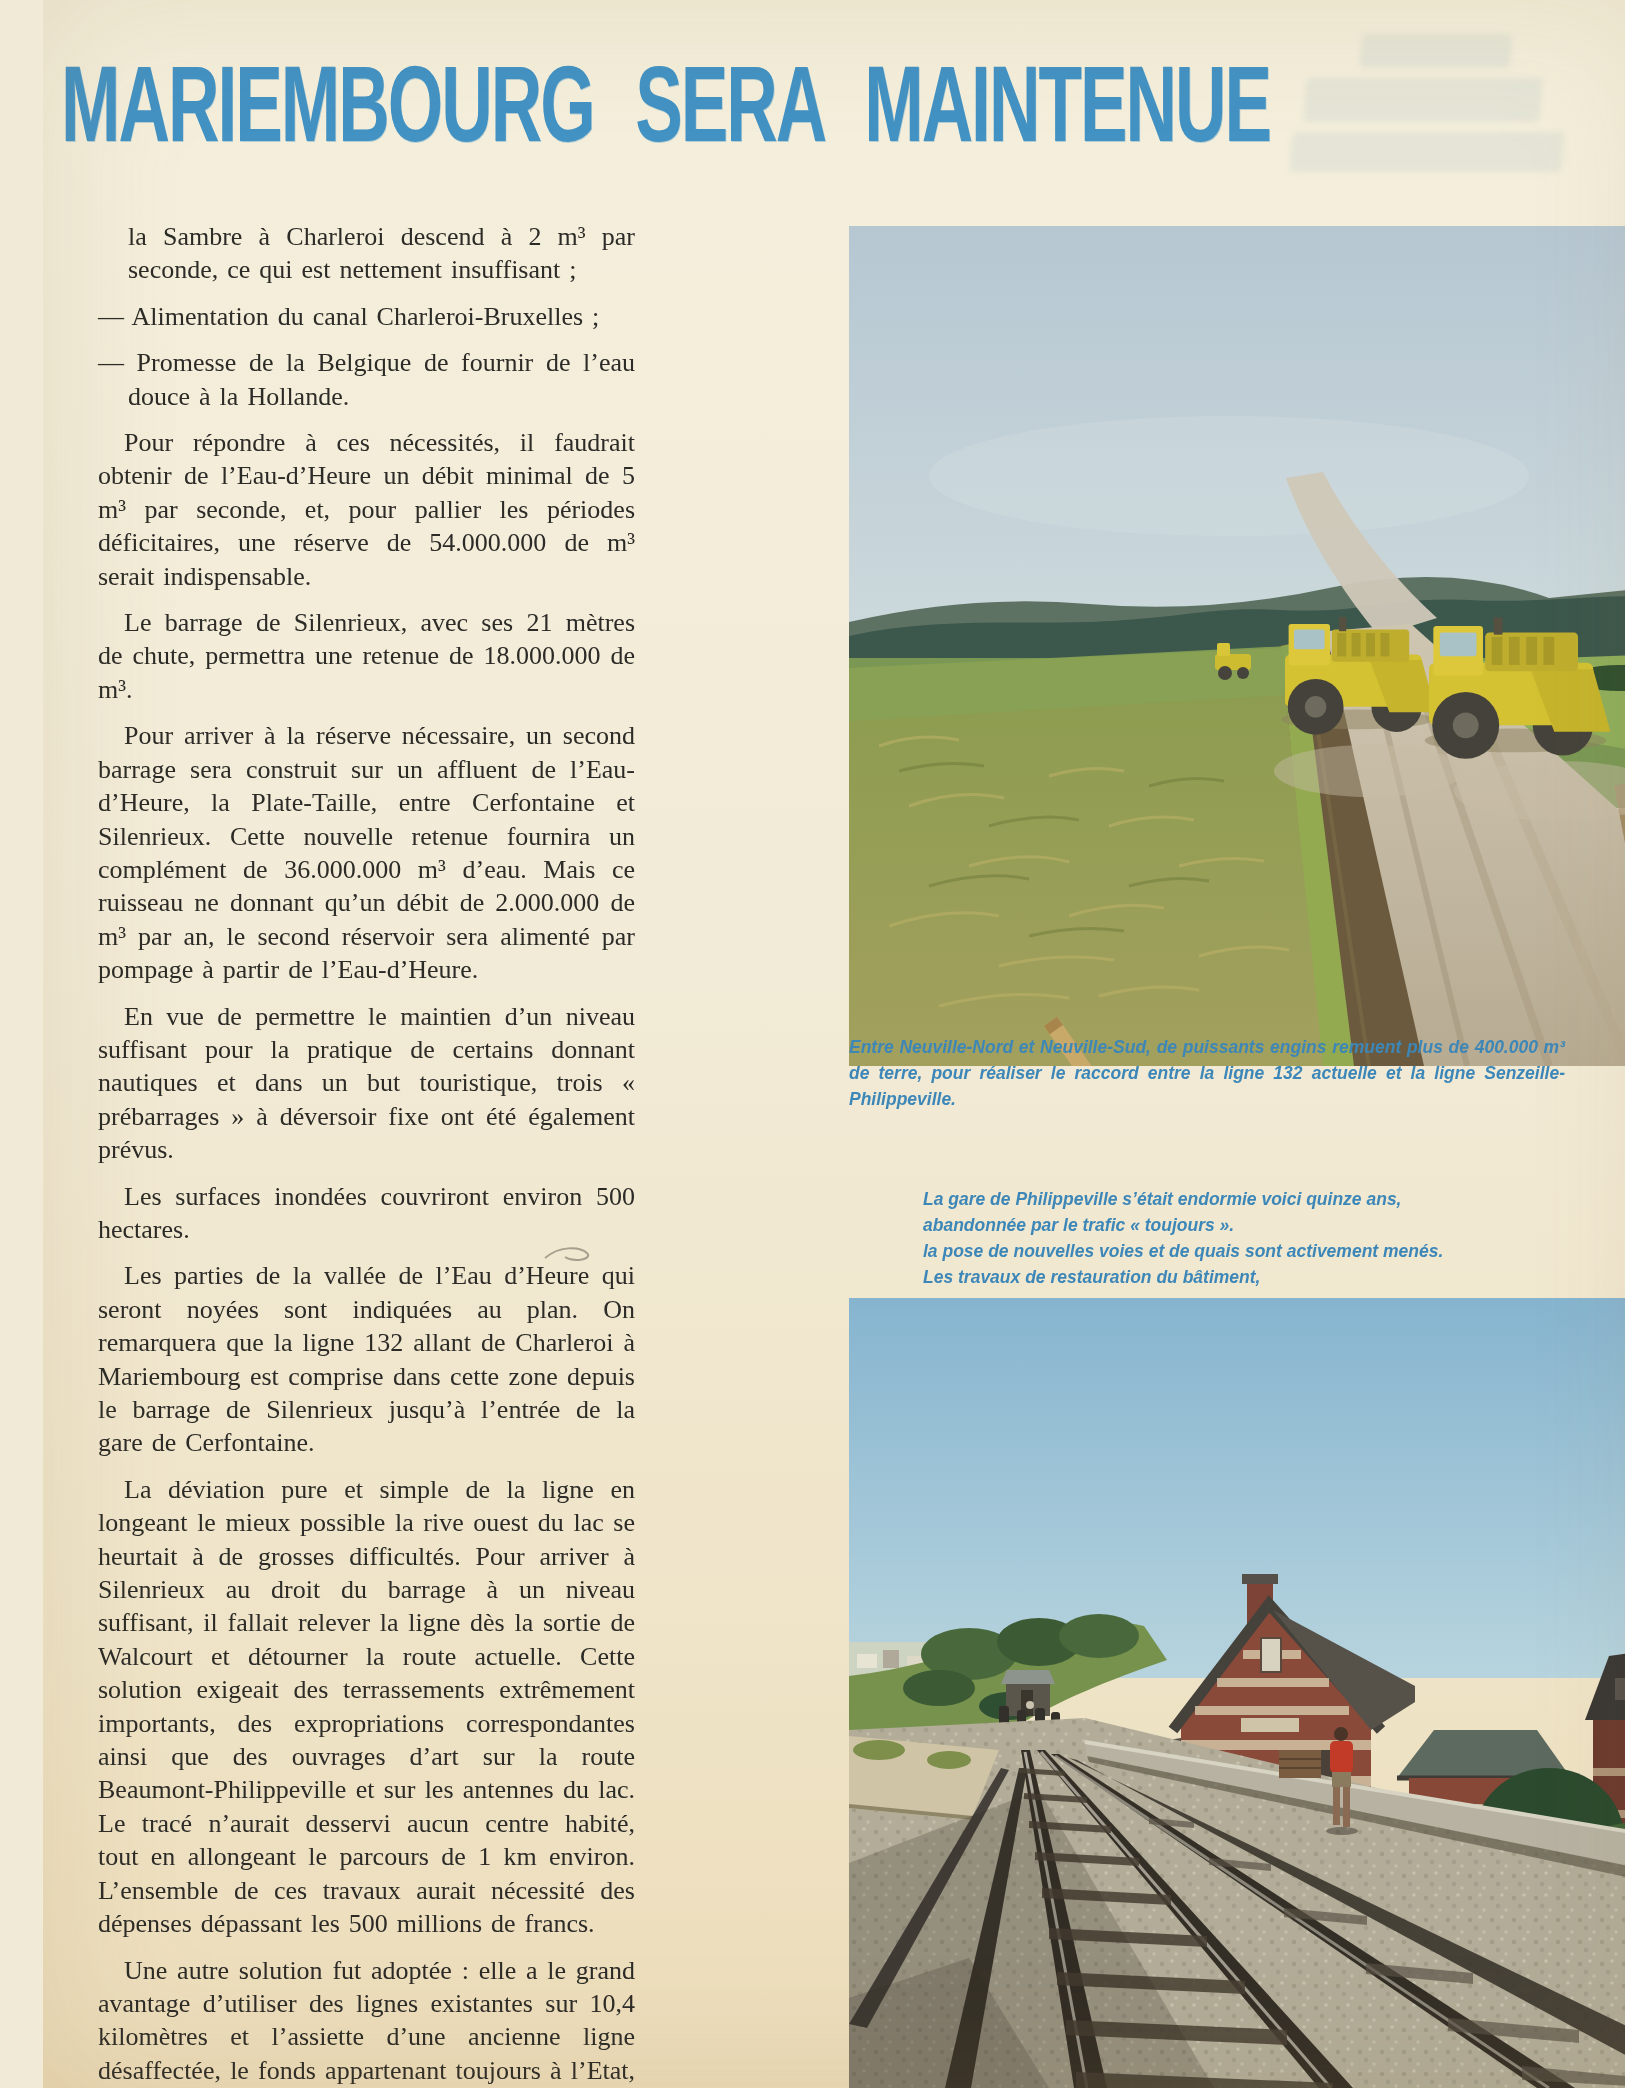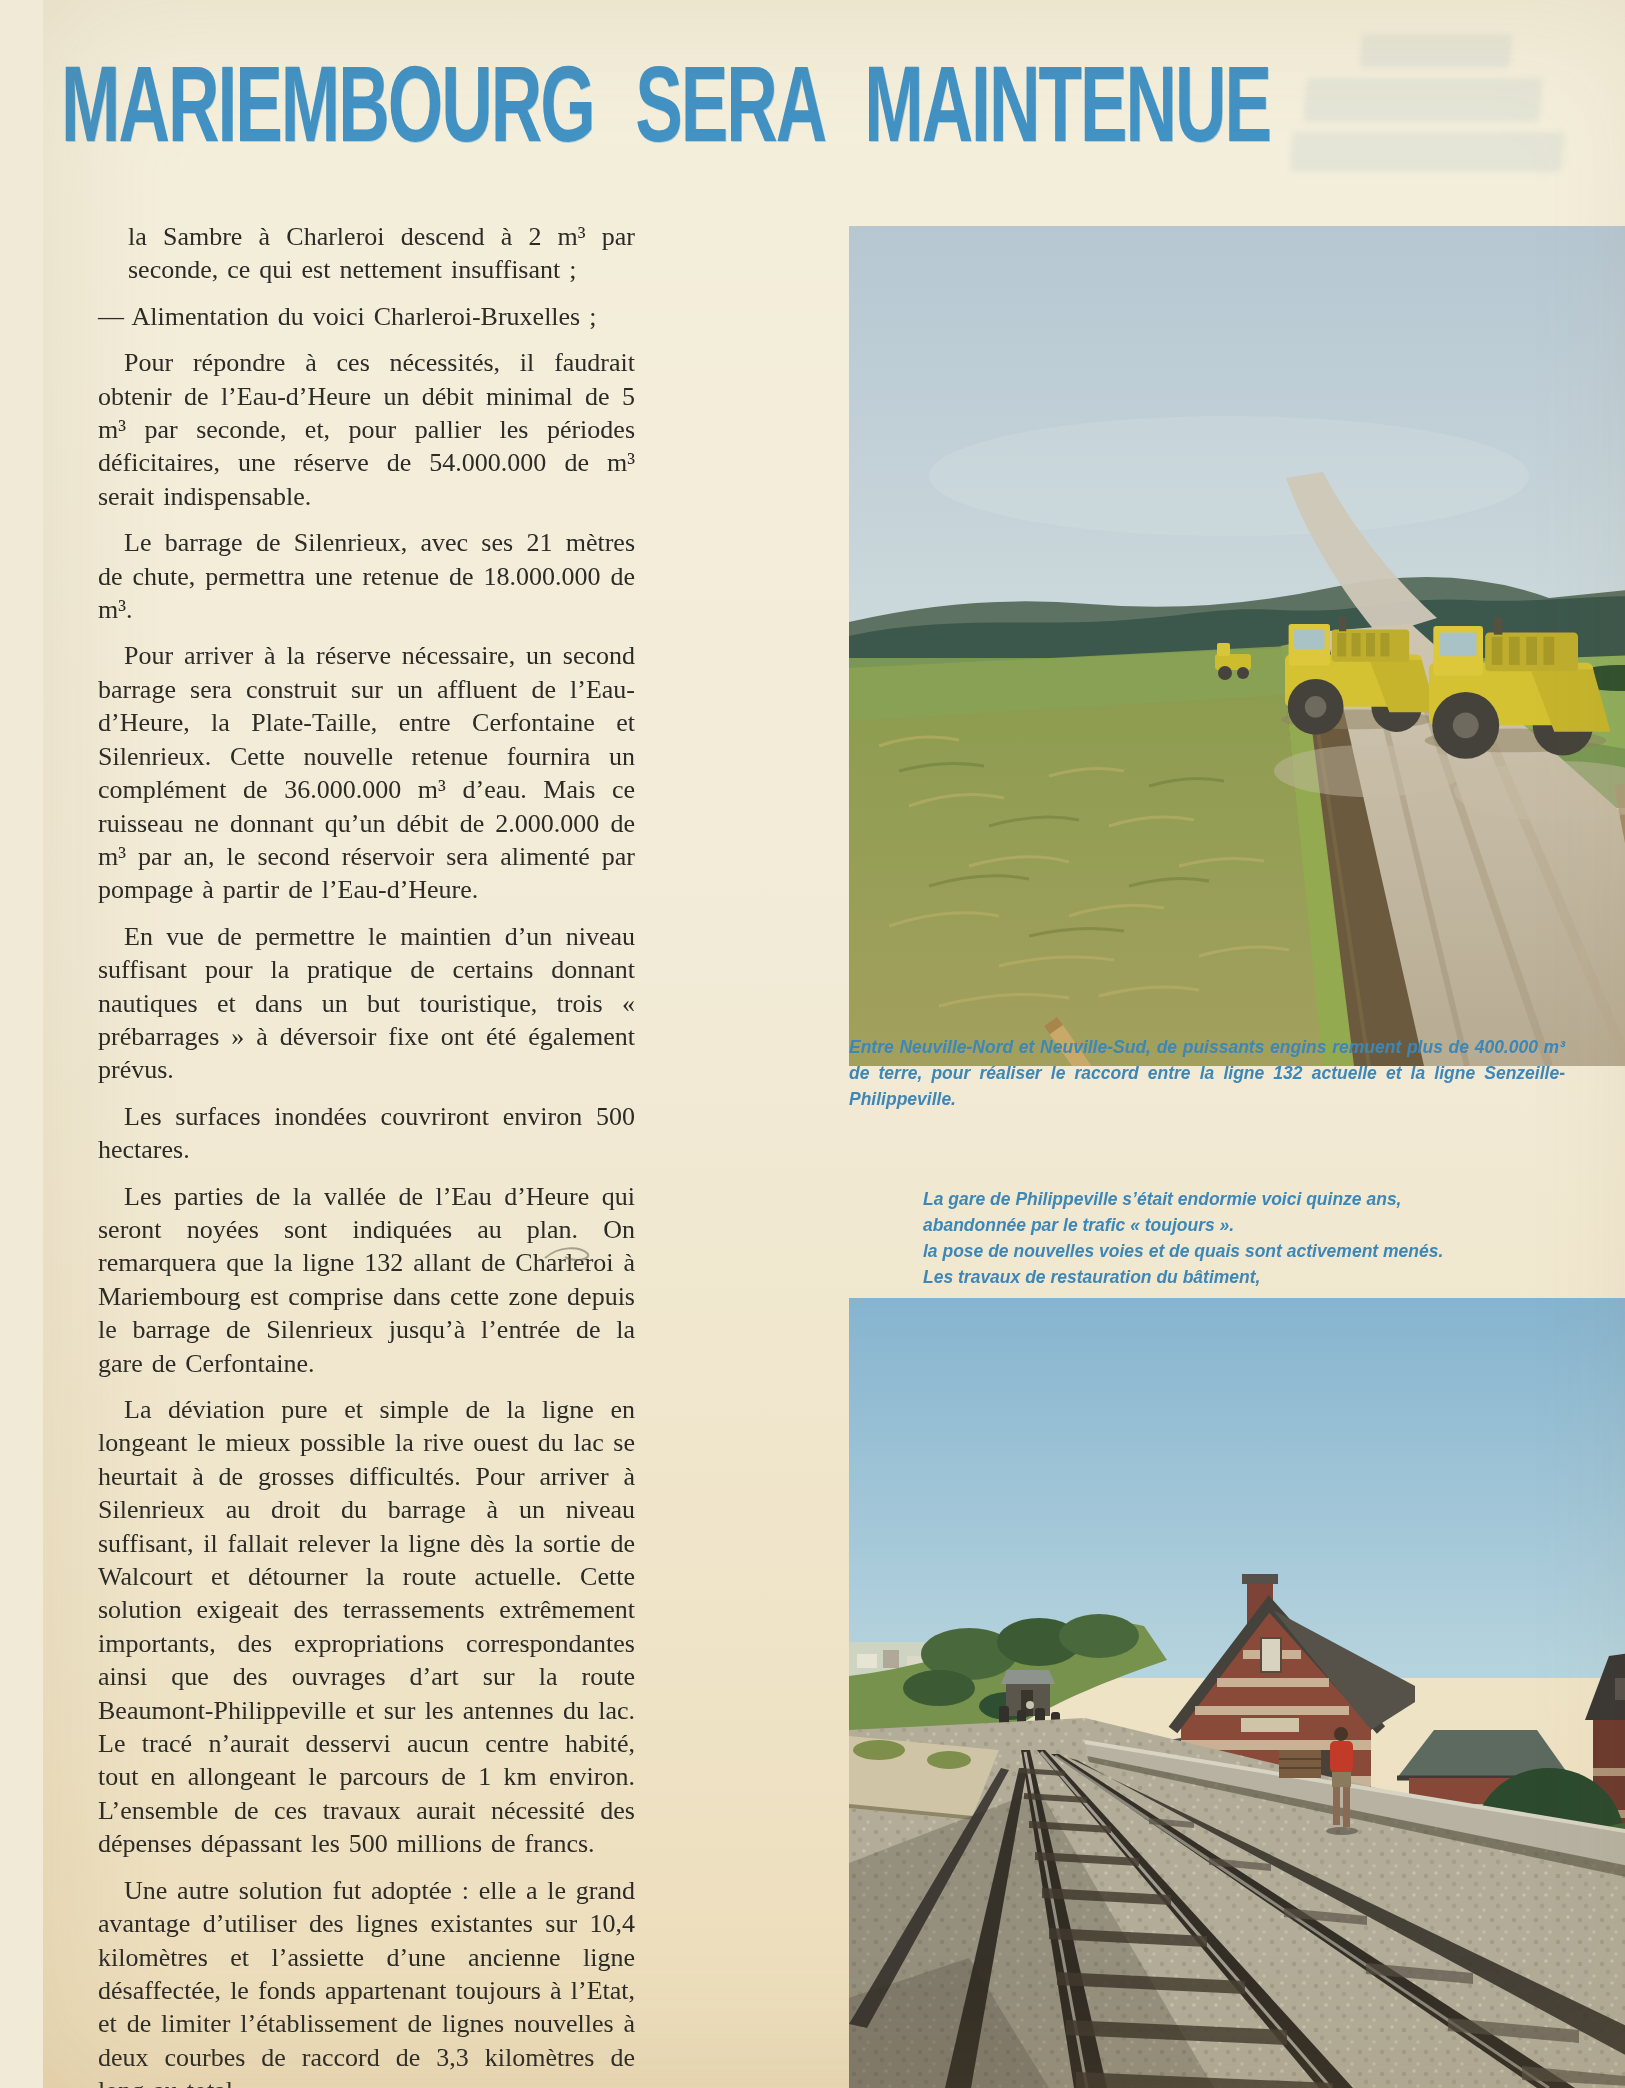--- a/index.html
+++ b/index.html
@@ -58,21 +58,22 @@
 <div class="page">
 
   <div class="ghost" style="left:1262px;top:78px;width:236px;height:44px;"></div>
   <div class="ghost" style="left:1248px;top:132px;width:272px;height:40px;"></div>
   <div class="ghost" style="left:1318px;top:34px;width:150px;height:34px;"></div>
 
   <h1 class="headline">MARIEMBOURG SERA MAINTENUE</h1>
 
   <div class="column">
     <p class="item cont">la Sambre à Charleroi descend à 2 m³ par seconde, ce qui est nettement insuffisant ;</p>
-    <p class="item">— Alimentation du voici Charleroi-Bruxelles ;</p>
+    <p class="item">— Alimentation du canal Charleroi-Bruxelles ;</p>
+    <p class="item">— Promesse de la Belgique de fournir de l’eau douce à la Hollande.</p>
     <p class="para">Pour répondre à ces nécessités, il faudrait obtenir de l’Eau-d’Heure un débit minimal de 5 m³ par seconde, et, pour pallier les périodes déficitaires, une réserve de 54.000.000 de m³ serait indispensable.</p>
     <p class="para">Le barrage de Silenrieux, avec ses 21 mètres de chute, permettra une retenue de 18.000.000 de m³.</p>
     <p class="para">Pour arriver à la réserve nécessaire, un second barrage sera construit sur un affluent de l’Eau-d’Heure, la Plate-Taille, entre Cerfontaine et Silenrieux. Cette nouvelle retenue fournira un complément de 36.000.000 m³ d’eau. Mais ce ruisseau ne donnant qu’un débit de 2.000.000 de m³ par an, le second réservoir sera alimenté par pompage à partir de l’Eau-d’Heure.</p>
     <p class="para">En vue de permettre le maintien d’un niveau suffisant pour la pratique de certains donnant nautiques et dans un but touristique, trois « prébarrages » à déversoir fixe ont été également prévus.</p>
     <p class="para">Les surfaces inondées couvriront environ 500 hectares.</p>
     <p class="para">Les parties de la vallée de l’Eau d’Heure qui seront noyées sont indiquées au plan. On remarquera que la ligne 132 allant de Charleroi à Mariembourg est comprise dans cette zone depuis le barrage de Silenrieux jusqu’à l’entrée de la gare de Cerfontaine.</p>
     <p class="para">La déviation pure et simple de la ligne en longeant le mieux possible la rive ouest du lac se heurtait à de grosses difficultés. Pour arriver à Silenrieux au droit du barrage à un niveau suffisant, il fallait relever la ligne dès la sortie de Walcourt et détourner la route actuelle. Cette solution exigeait des terrassements extrêmement importants, des expropriations correspondantes ainsi que des ouvrages d’art sur la route Beaumont-Philippeville et sur les antennes du lac. Le tracé n’aurait desservi aucun centre habité, tout en allongeant le parcours de 1 km environ. L’ensemble de ces travaux aurait nécessité des dépenses dépassant les 500 millions de francs.</p>
     <p class="para">Une autre solution fut adoptée : elle a le grand avantage d’utiliser des lignes existantes sur 10,4 kilomètres et l’assiette d’une ancienne ligne désaffectée, le fonds appartenant toujours à l’Etat, et de limiter l’établissement de lignes nouvelles à deux courbes de raccord de 3,3 kilomètres de long au total.</p>
   </div>
 

